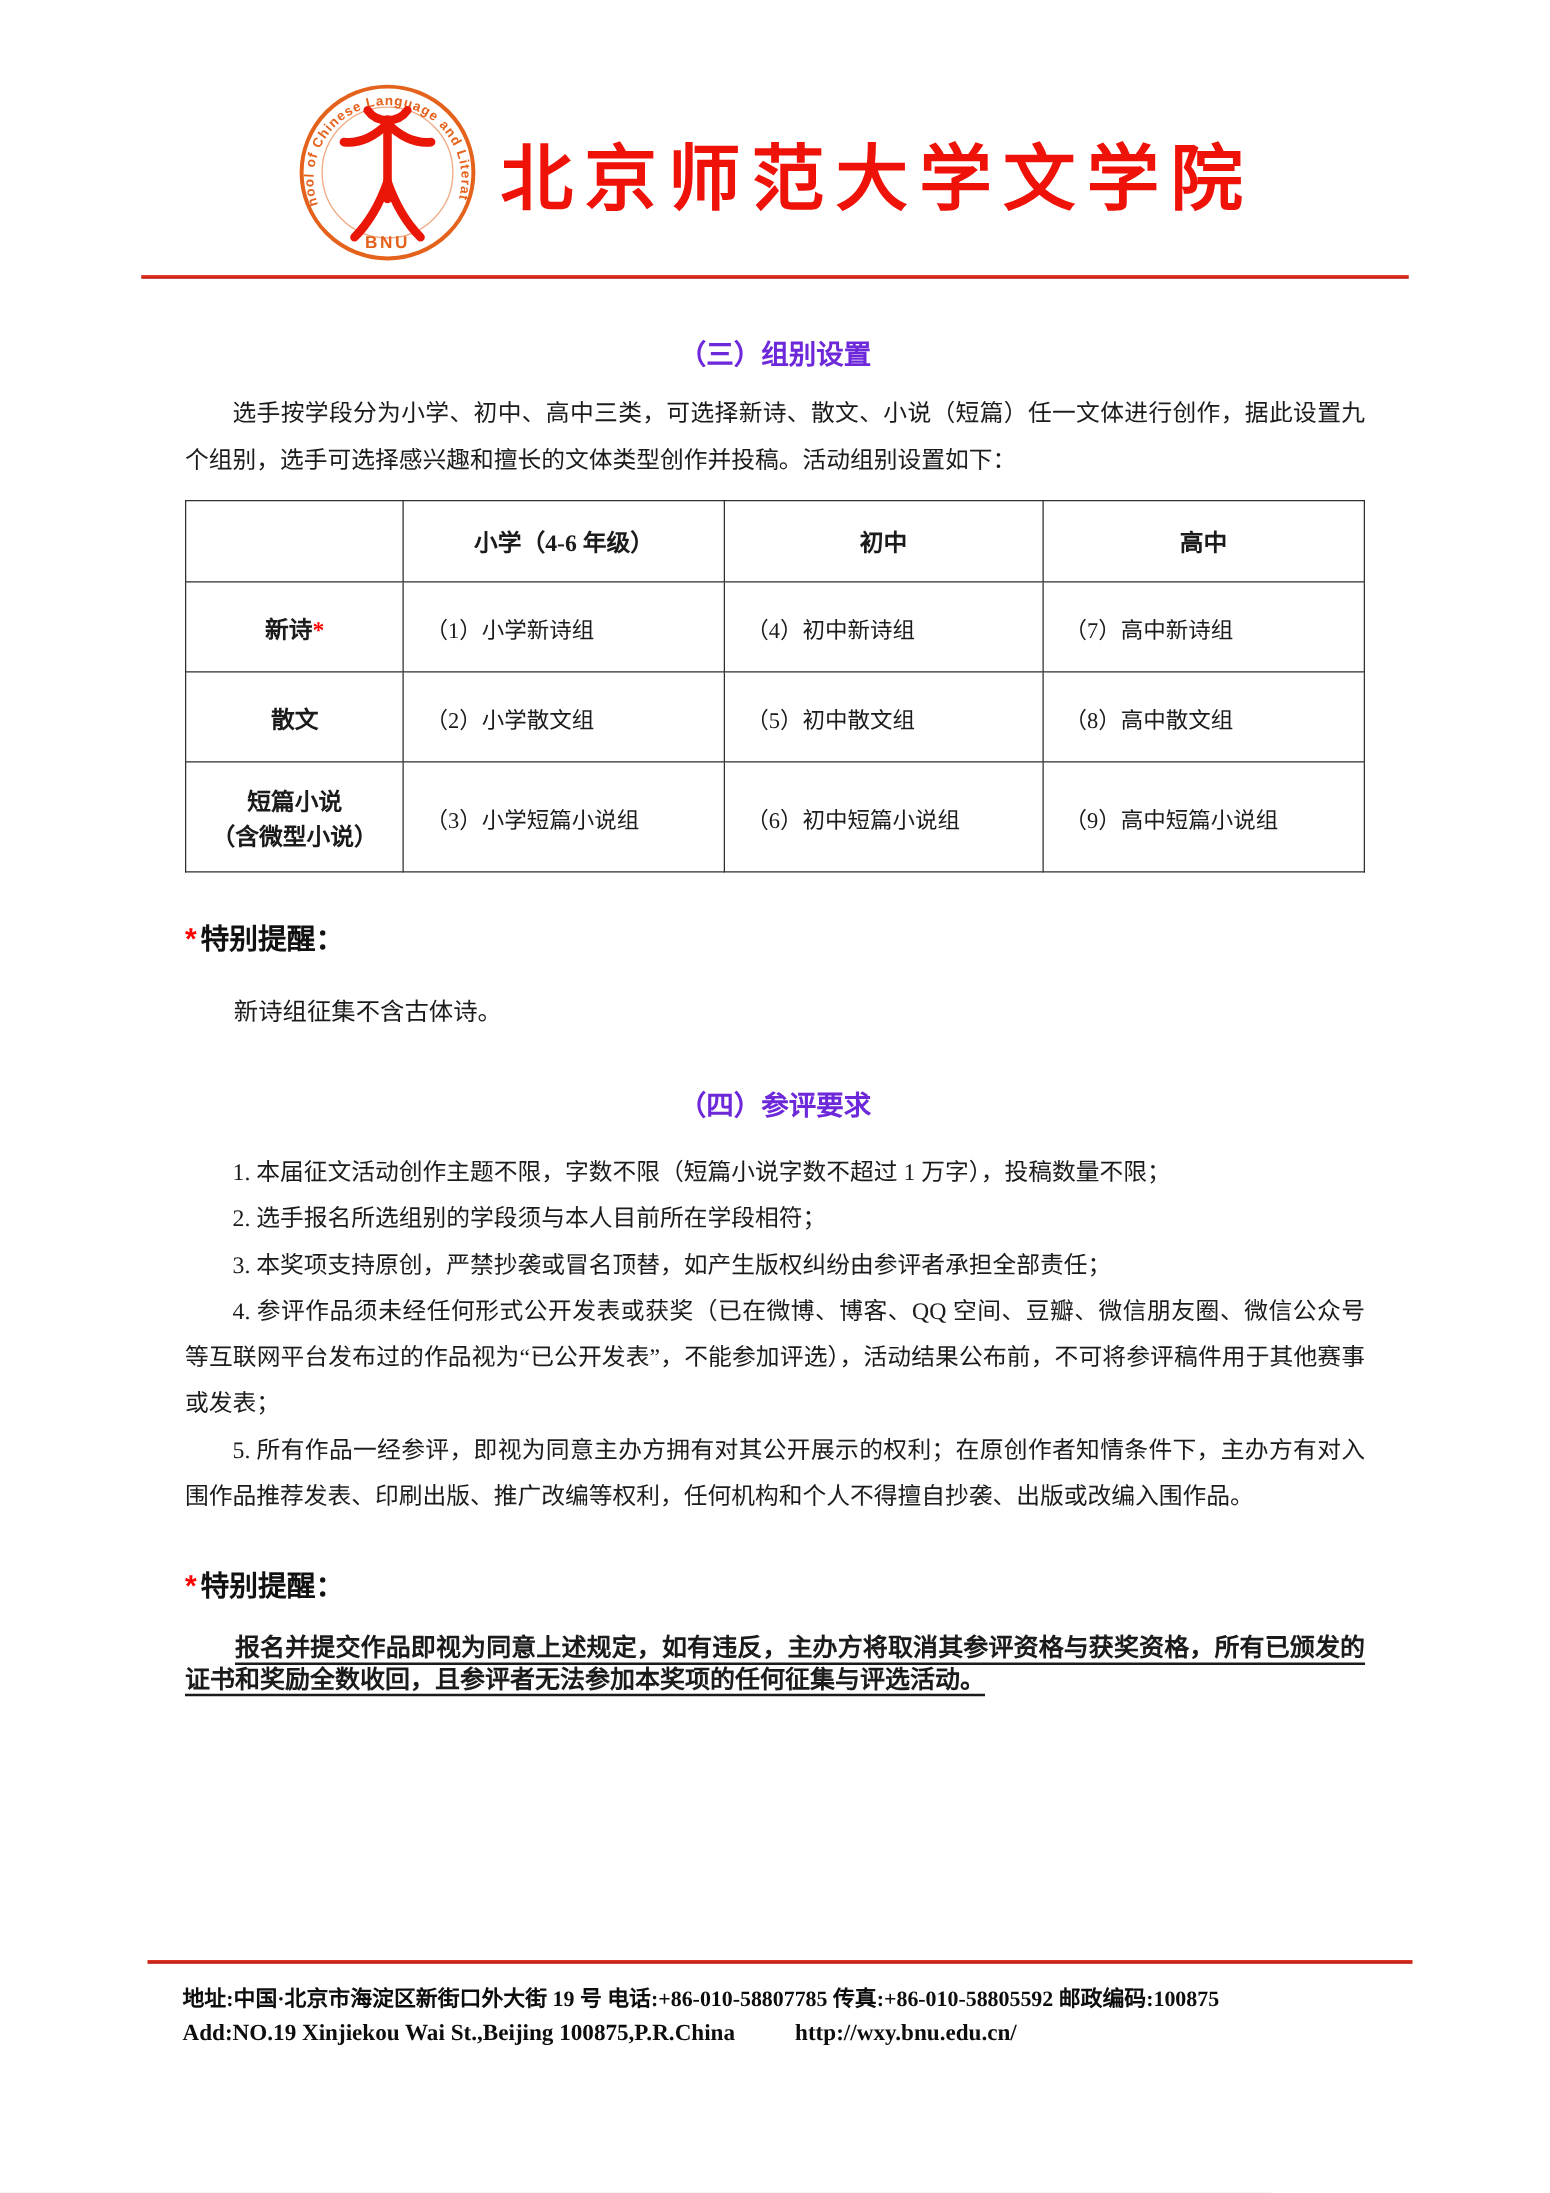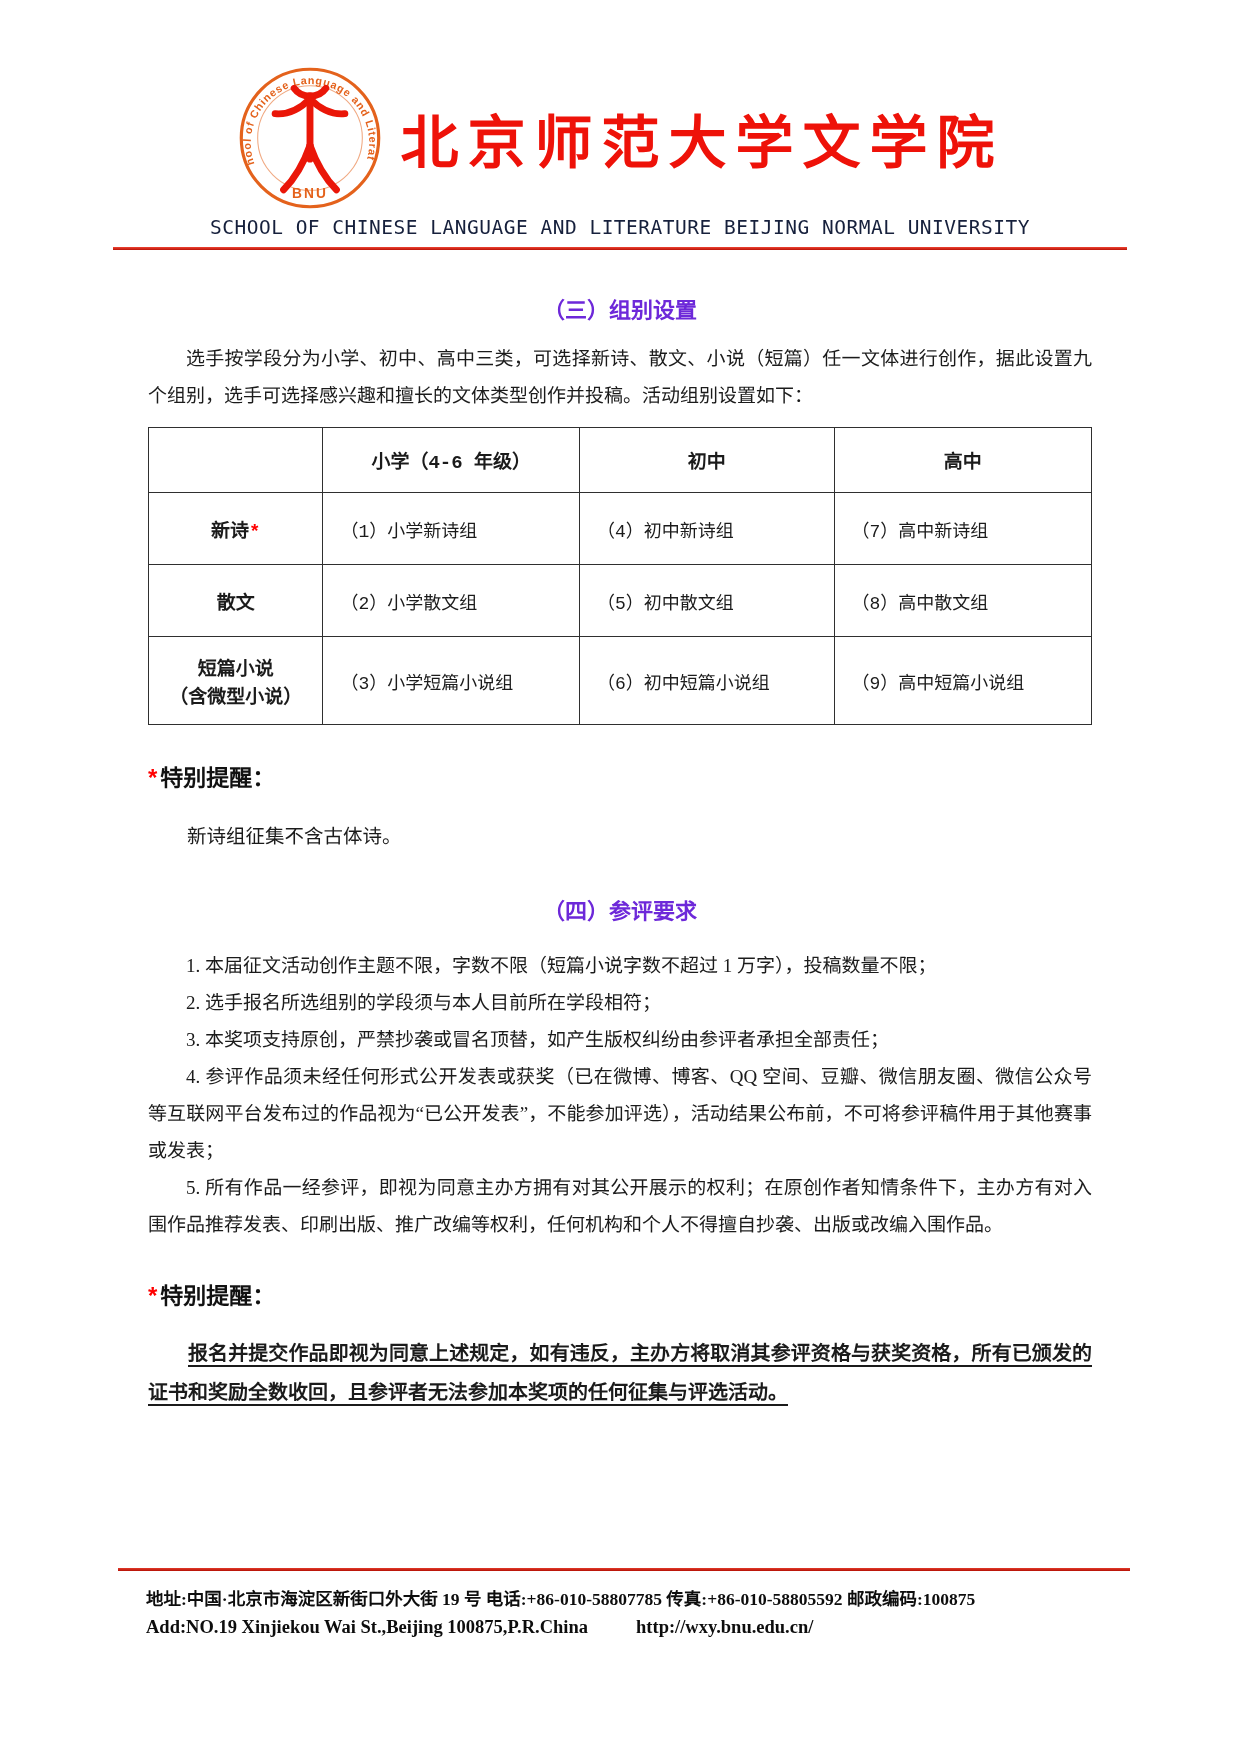--- a/index.html
+++ b/index.html
@@ -21,40 +21,40 @@
     font-size:19.5px; font-weight:500; color:#16203c; letter-spacing:0.5px;
   }
   .red-rule { height:3px; margin:8px 113px 0; background:linear-gradient(180deg,#ef4433,#b81306); }
 
   
   .content { margin:0 148px; }
   .sec-title { text-align:center; font-size:22px; font-weight:bold; margin:42px 0 0; color:#6d28d9;
                font-family:"Liberation Sans","DejaVu Sans",sans-serif; }
   .body-p { font-size:19px; line-height:37px; text-align:justify; text-indent:2em; margin:16px 0 0;font-family:Liberation Serif, serif; }
 
-  .group-table { width:100%; border-collapse:collapse; table-layout:fixed; margin-top:13px;font-family:Liberation Mono, monospace; }
+  .group-table { width:100%; border-collapse:collapse; table-layout:fixed; margin-top:13px; }
   .group-table th, .group-table td { border:1.6px solid #2f2f2f; padding:0; }
   .group-table thead th { height:64px; font-size:19px; font-weight:bold; text-align:center; }
   .group-table tbody th { font-size:19px; font-weight:bold; text-align:center; }
   .group-table tbody td { font-size:18px; text-align:left; padding-left:17px; }
   .group-table tr.r1, .group-table tr.r2 { height:72px; }
   .group-table tr.r3 { height:88px; }
   .sublabel { display:block; font-weight:bold; }
   .sublabel:empty { display:none; }
   .star { color:#ff0000; }
   .star.big { font-size:24px; margin-right:3px; }
 
   .reminder-h { font-size:23px; font-weight:bold; margin:34px 0 0; color:#111;
                 font-family:"Liberation Sans","DejaVu Sans",sans-serif; }
   .reminder-note { font-weight:normal; font-size:19.5px; margin:27px 0 0; text-indent:2em; }
   .sec4 { margin-top:44px; }
   .req-list { margin-top:22px; }
   .req-list .req { margin:0; }
   .reminder-warning {
-    font-weight:bold; font-size:20px; line-height:39px; margin:23px 0 0;
+    font-weight:bold; font-size:20px; line-height:25px; margin:23px 0 0;
     text-indent:2em; text-align:justify;
     text-decoration:underline; text-underline-offset:5px; text-decoration-thickness:1.5px;
   }
 
   
   .footer { position:absolute; left:118px; right:110px; top:1568px; }
   .footer-rule { height:2.5px; background:linear-gradient(180deg,#e23a2b,#b51105); }
   .f1 { margin-top:14px; padding-left:28px; font-weight:bold; font-size:17.5px; color:#0d0d0d; }
   .f2 { margin-top:7px; padding-left:28px; font-family:"Liberation Serif",serif; font-weight:bold; font-size:18.5px; color:#0d0d0d; }
   .f2 .url { margin-left:48px; }
@@ -78,21 +78,20 @@
           <path d="M 55,23 C 62,33 78,33 85,23"></path>
           <path d="M 70,33 C 59,44 47,48 37,47"></path>
           <path d="M 70,33 C 81,44 93,48 103,47"></path>
           <path d="M 70,30 L 70,90"></path>
           <path d="M 70,77 C 63,97 53,111 45,119"></path>
           <path d="M 70,77 C 77,97 87,111 95,119"></path>
         </g>
       </svg>
       <h1 class="page-title">北京师范大学文学院</h1>
     </div>
-    <div class="subtitle">SCHOOL OF CHINESE LANGUAGE AND LITERATURE BEIJING NORMAL UNIVERSITY</div>
     <div class="red-rule"></div>
   </header>
 
   <main class="content">
 
     <h3 class="sec-title">（三）组别设置</h3>
     <p class="body-p">选手按学段分为小学、初中、高中三类，可选择新诗、散文、小说（短篇）任一文体进行创作，据此设置九个组别，选手可选择感兴趣和擅长的文体类型创作并投稿。活动组别设置如下：</p>
 
     <table class="group-table">
       <colgroup>

